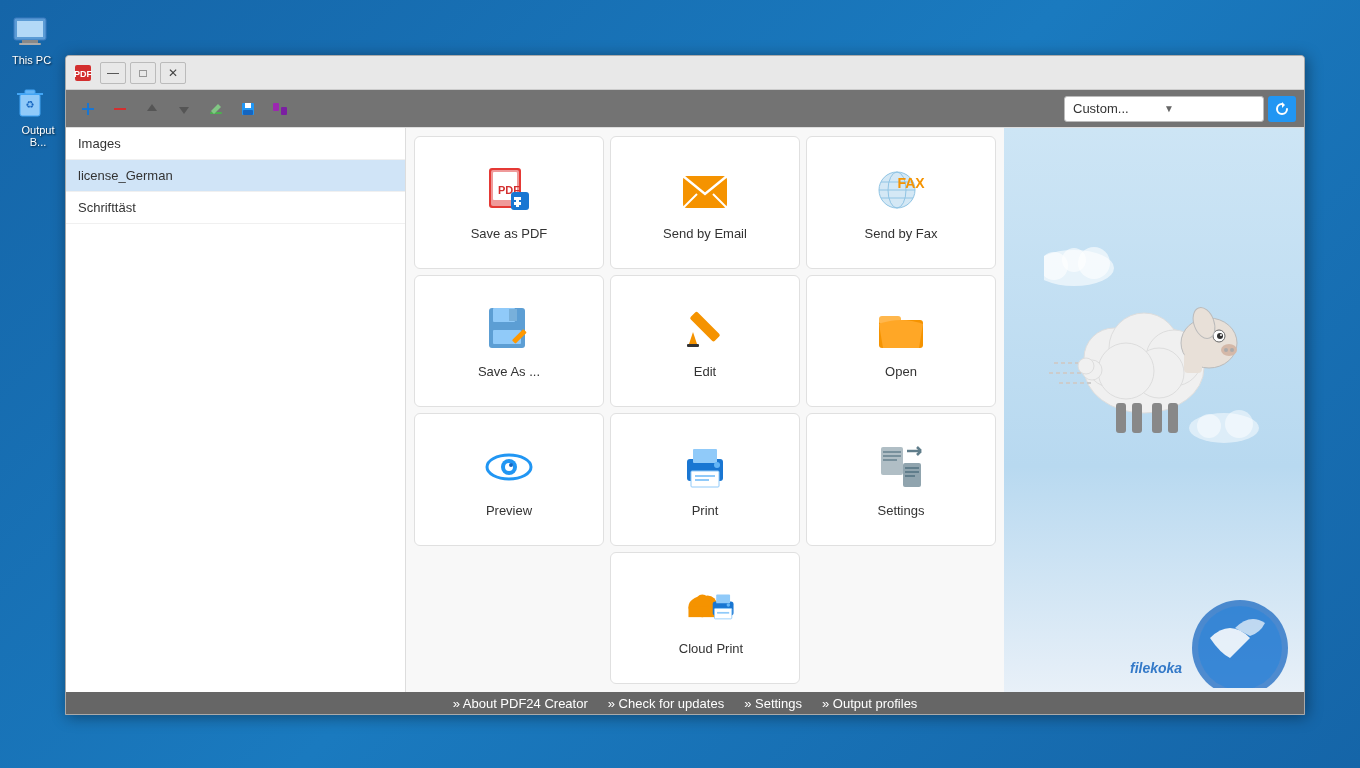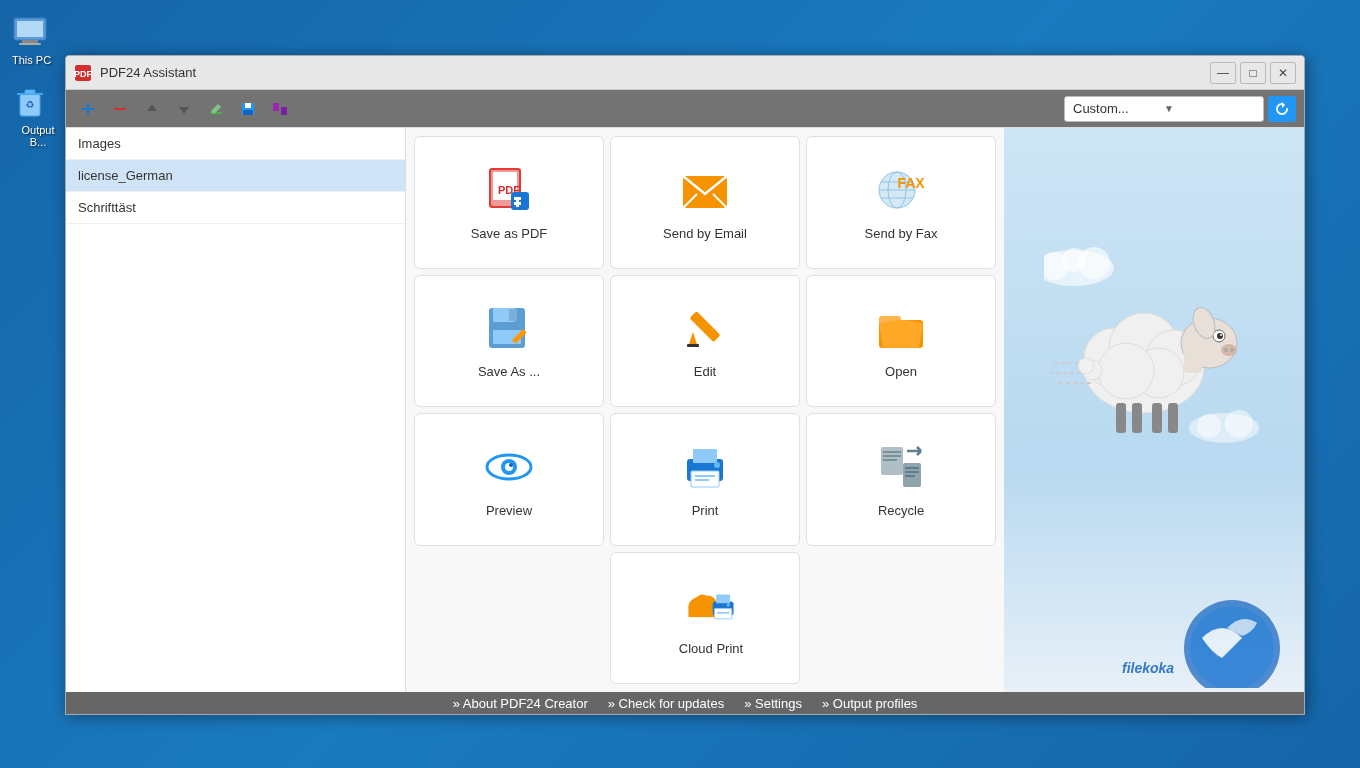--- a/index.html
+++ b/index.html
@@ -254,21 +254,21 @@
       font-size: 13px;
       color: #fff;
       cursor: pointer;
       text-decoration: none;
     }
 
     
     .watermark {
       position: absolute;
       bottom: 0;
-      right: 12px;
+      right: 4px;
       opacity: 0.85;
     }
 
     
     .sheep-area {
       position: absolute;
       top: 80px;
       right: 20px;
       width: 240px;
       height: 280px;
@@ -305,21 +305,20 @@
 
   <div class="window">
 
     <div class="title-bar">
       <div class="title-bar-icon">
         <svg width="18" height="18" viewBox="0 0 18 18">
           <rect x="1" y="1" width="16" height="16" rx="2" fill="#d32f2f"></rect>
           <text x="9" y="13" text-anchor="middle" font-size="9" fill="white" font-weight="bold">PDF</text>
         </svg>
       </div>
-      <span class="title-bar-text">PDF24 Assistant</span>
       <div class="title-bar-controls">
         <button class="title-btn">—</button>
         <button class="title-btn">□</button>
         <button class="title-btn close-btn">✕</button>
       </div>
     </div>
 
     <div class="toolbar">
       <button class="toolbar-btn" title="Add">
         <svg width="16" height="16" viewBox="0 0 16 16">
@@ -512,21 +511,21 @@
                 <line x1="32" y1="10" x2="46" y2="10" stroke="#607d8b" stroke-width="2.5"></line>
                 <line x1="46" y1="10" x2="42" y2="6" stroke="#607d8b" stroke-width="2.5"></line>
                 <line x1="46" y1="10" x2="42" y2="14" stroke="#607d8b" stroke-width="2.5"></line>
 
                 <rect x="28" y="22" width="18" height="24" rx="2" fill="#90a4ae"></rect>
                 <rect x="30" y="26" width="14" height="2" fill="#607d8b"></rect>
                 <rect x="30" y="30" width="14" height="2" fill="#607d8b"></rect>
                 <rect x="30" y="34" width="10" height="2" fill="#607d8b"></rect>
               </svg>
             </div>
-            <span class="action-label">Recycle</span>
+            <span class="action-label">Settings</span>
           </div>
 
           <div class="action-btn cloud-print">
             <div class="action-icon">
               <svg width="60" height="52" viewBox="0 0 60 52">
 
                 <ellipse cx="20" cy="28" rx="16" ry="12" fill="#f59300"></ellipse>
                 <circle cx="14" cy="30" r="9" fill="#f59300"></circle>
                 <circle cx="26" cy="26" r="11" fill="#f59300"></circle>
                 <circle cx="20" cy="22" r="8" fill="#f59300"></circle>

